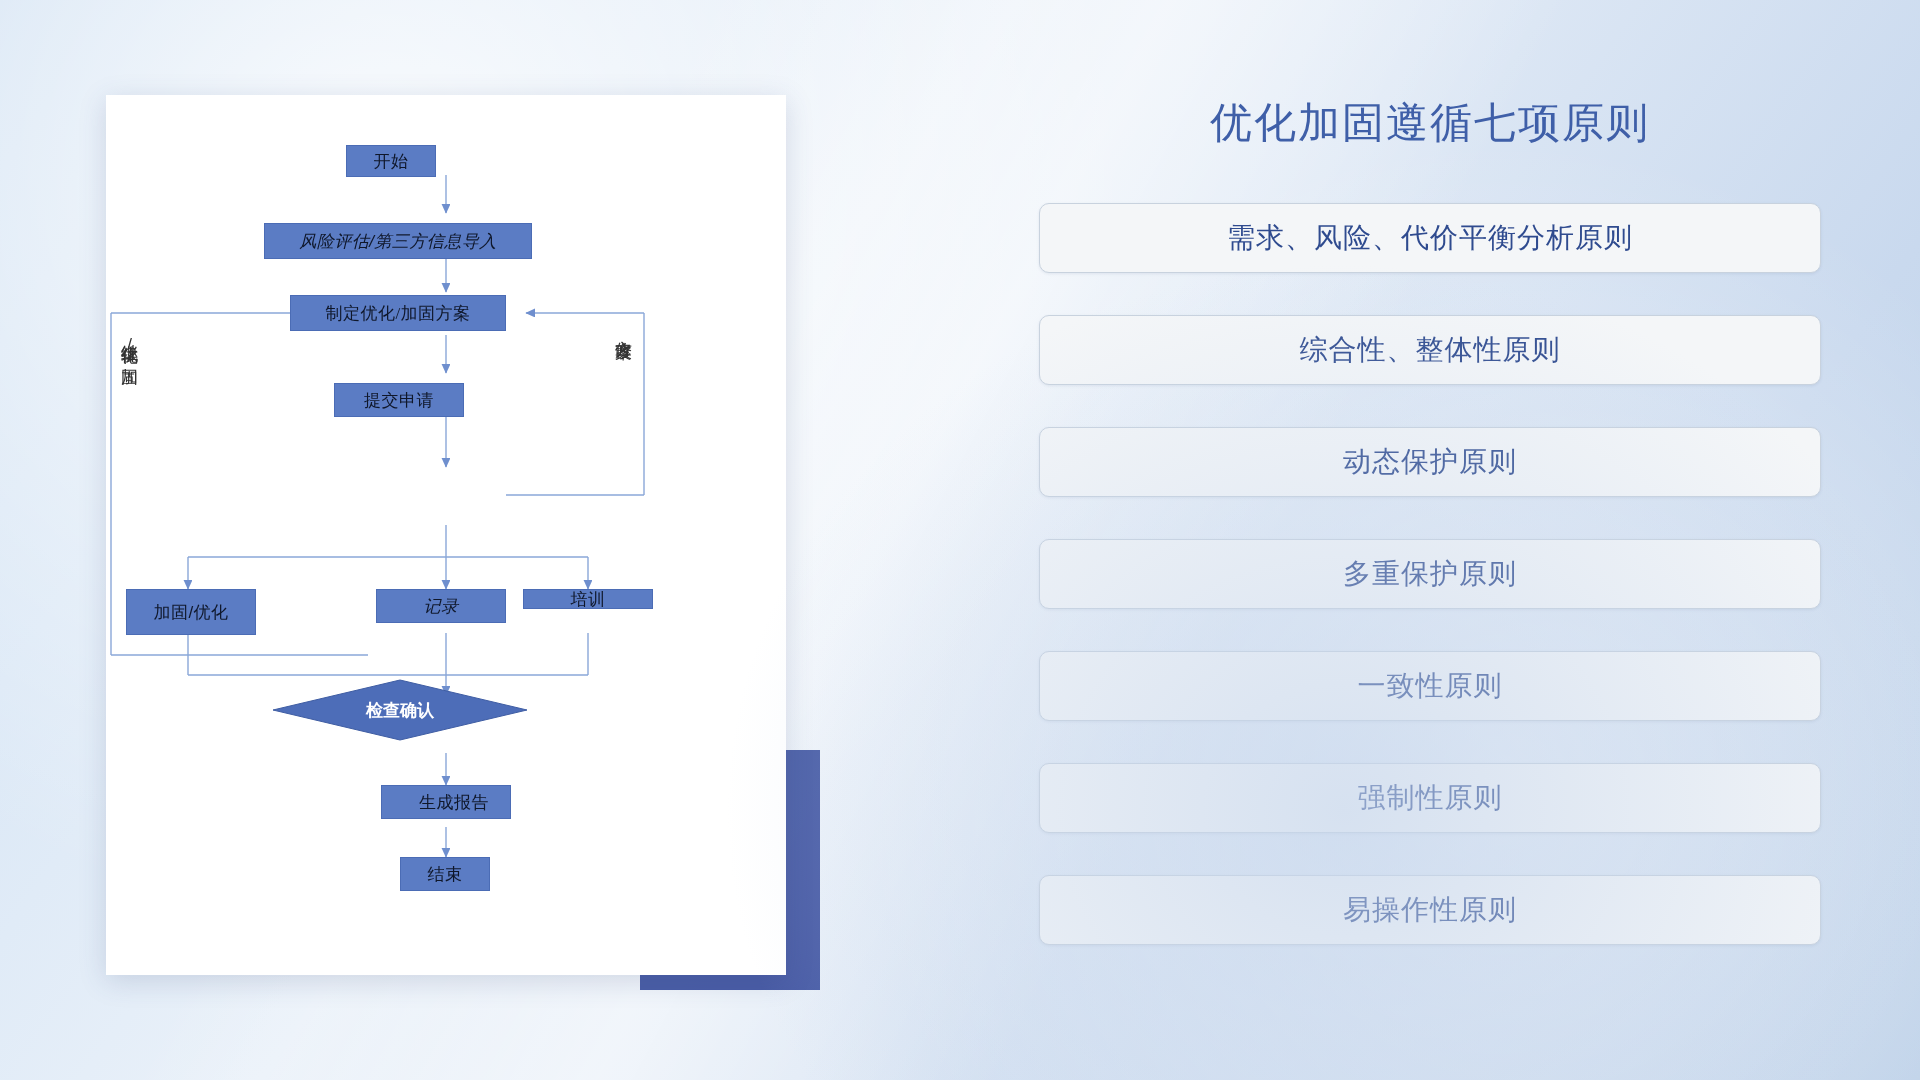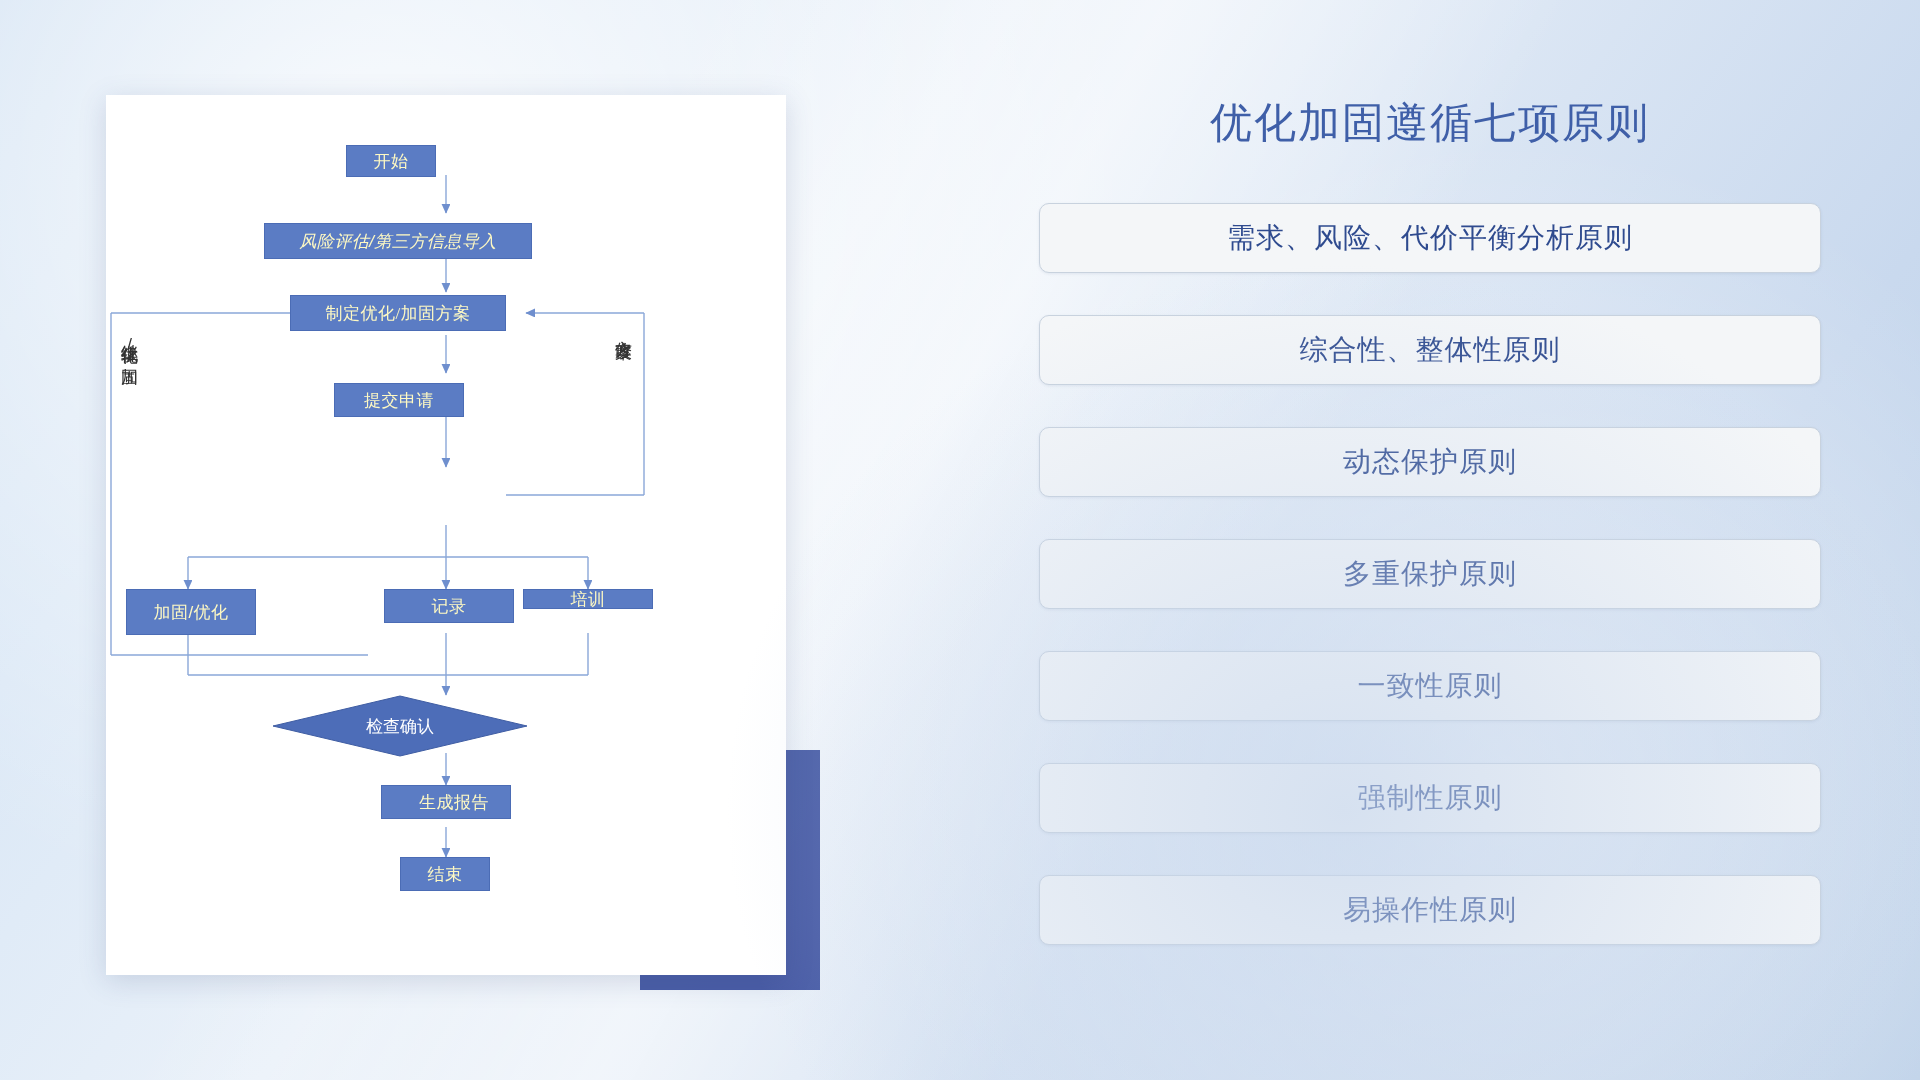--- a/index.html
+++ b/index.html
@@ -72,21 +72,21 @@
     position: absolute;
     inset: 0;
   }
 
   .node {
     position: absolute;
     box-sizing: border-box;
     display: flex;
     align-items: center;
     justify-content: center;
-    color: #fef9c3;
+    color: #0f172a;
     font-size: 17px;
     letter-spacing: 0.5px;
     background: #5b7cc4;
     border: 1px solid #4b6cb5;
     white-space: nowrap;
   }
 
   .diamond-wrap {
     position: absolute;
   }
@@ -216,25 +216,25 @@
 
     <div class="node" style="left:158px; top:128px; width:268px; height:36px;font-style:italic;">风险评估/第三方信息导入</div>
 
     <div class="node" style="left:184px; top:200px; width:216px; height:36px;font-family:Liberation Serif, serif;">制定优化/加固方案</div>
 
     <div class="node" style="left:228px; top:288px; width:130px; height:34px;">提交申请</div>
 
 
     <div class="node" style="left:20px; top:494px; width:130px; height:46px;">加固/优化</div>
 
-    <div class="node" style="left:278px; top:494px; width:130px; height:34px;">记录</div>
+    <div class="node" style="left:270px; top:494px; width:130px; height:34px;font-style:italic;">记录</div>
 
     <div class="node" style="left:417px; top:494px; width:130px; height:20px;">培训</div>
 
-    <div class="diamond-wrap" style="left:212px; top:600px; width:256px; height:62px; margin-left:-46px;">
+    <div class="diamond-wrap" style="left:212px; top:584px; width:256px; height:62px; margin-left:-46px;font-weight:bold;">
       <svg width="256" height="62" viewBox="0 0 256 62">
         <polygon points="128,1 255,31 128,61 1,31" fill="#4d6db8" stroke="#3f5da3" stroke-width="1"></polygon>
       </svg>
       <div class="diamond-label">检查确认</div>
     </div>
 
     <div class="node" style="left:275px; top:690px; width:130px; height:34px;padding-left:16px;">生成报告</div>
 
     <div class="node" style="left:294px; top:762px; width:90px; height:34px;">结束</div>
 

